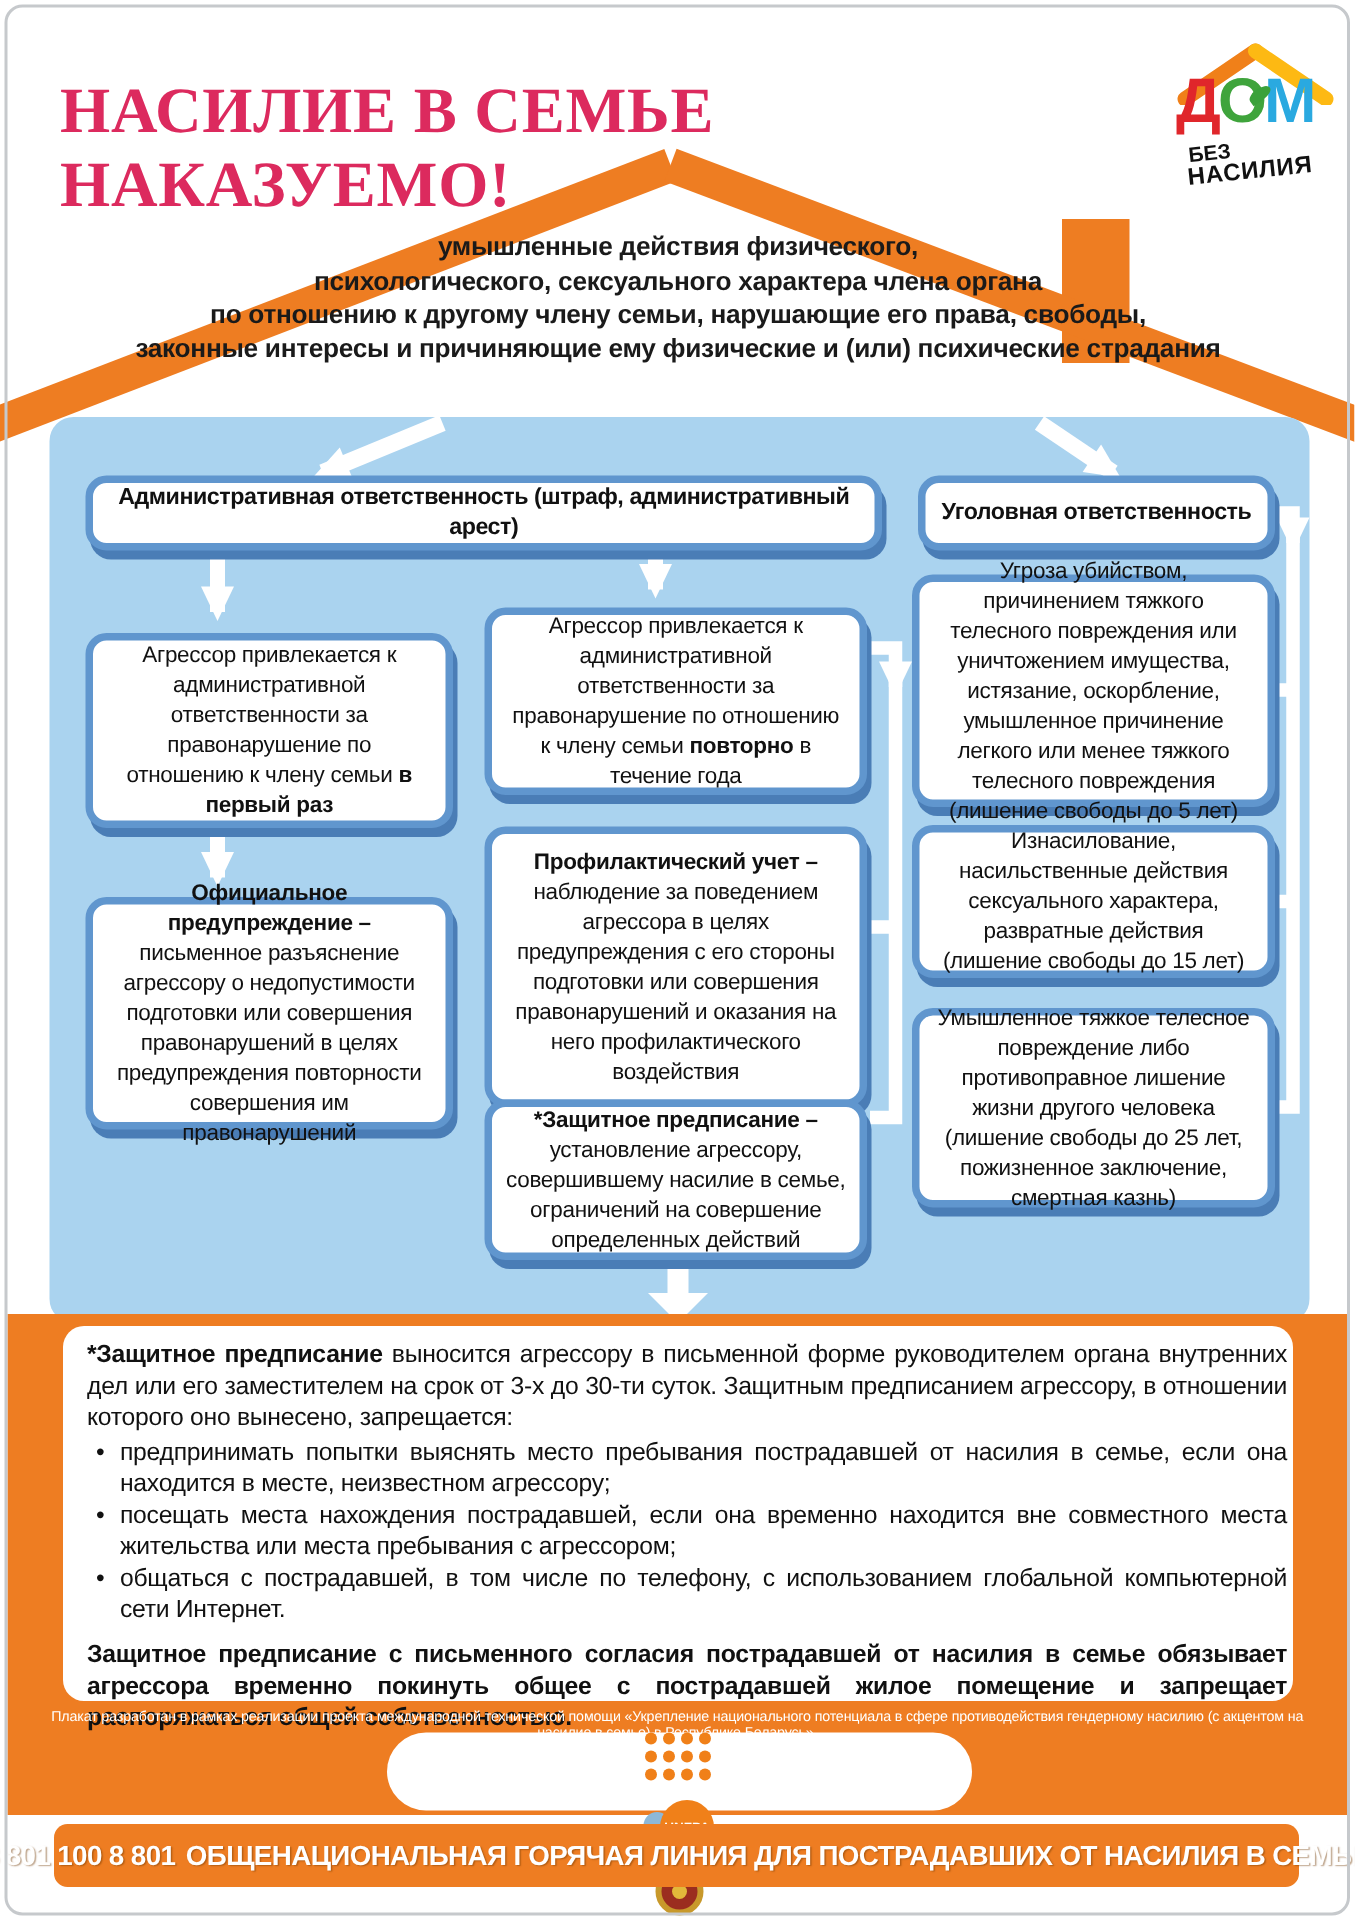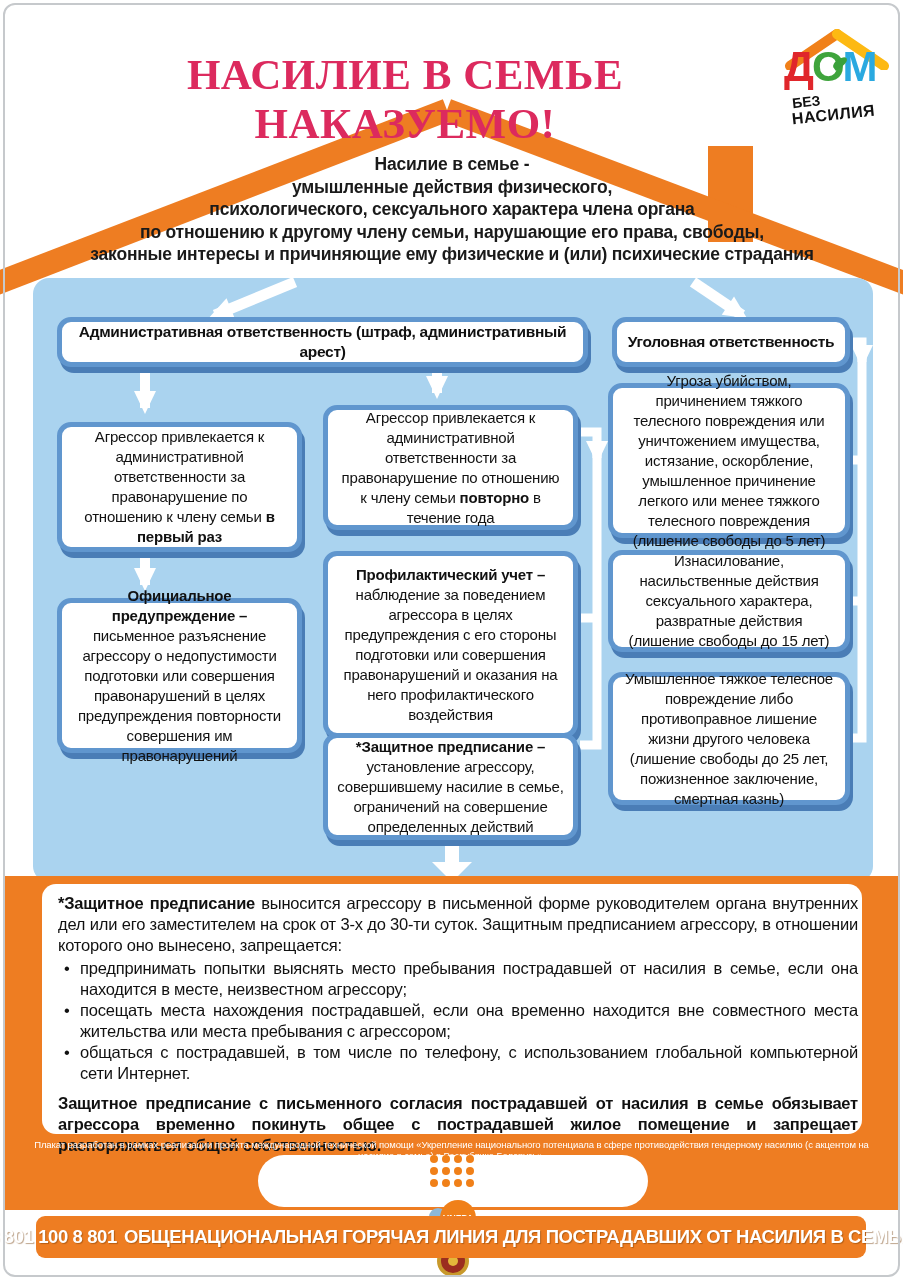--- a/index.html
+++ b/index.html
@@ -2,21 +2,21 @@
 <html><head>
 <meta charset="utf-8">
 <style>
   html,body{margin:0;padding:0;background:#fff;}
   .poster{position:relative;width:903px;height:1280px;background:#fff;overflow:hidden;
           font-family:"Liberation Sans",sans-serif;color:#111;}
   .page-border{position:absolute;inset:3px;border:2px solid #c6c9cc;border-radius:12px;z-index:10;pointer-events:none;}
   .b{font-weight:700;}
 
   
-  .title{position:absolute;left:40px;top:50px;width:730px;text-align:center;
+  .title{position:absolute;left:40px;top:50px;width:730px;text-align:left;
          font-family:"Liberation Serif",serif;font-weight:700;font-size:43px;
          color:#dc2a5e;letter-spacing:.5px;z-index:5;}
 
   
   .logo{position:absolute;left:779px;top:26px;width:118px;height:116px;z-index:5;}
   .logo-roof{position:absolute;left:4px;top:0;}
   .logo-word{position:absolute;left:5px;top:20px;font-size:42px;font-weight:700;letter-spacing:-2px;line-height:1;}
   .logo-leaf{position:absolute;left:53px;top:33px;width:16px;height:8px;background:#3aa13a;
              border-radius:50% 50% 50% 0;transform:rotate(-35deg);}
   .logo-tagline{position:absolute;left:12px;top:66px;transform:rotate(-6deg);font-weight:700;color:#111;line-height:1.05;}
@@ -98,21 +98,20 @@
     </div>
   </div>
 
   <svg class="roof-svg" width="903" height="340" viewBox="0 0 903 340">
     <rect x="708" y="146" width="45" height="96" fill="#ee7d22"></rect>
     <path d="M447,110 L-18,289" stroke="#ee7d22" stroke-width="23" fill="none"></path>
     <path d="M447,110 L921,289" stroke="#ee7d22" stroke-width="23" fill="none"></path>
   </svg>
 
   <div class="roof-text">
-    <div>Насилие в семье -</div>
     <div>умышленные действия физического,</div>
     <div>психологического, сексуального характера члена органа</div>
     <div>по отношению к другому члену семьи, нарушающие его права, свободы,</div>
     <div>законные интересы и причиняющие ему физические и (или) психические страдания</div>
   </div>
 
   <div class="panel"></div>
 
   <svg class="arrows" width="903" height="900" viewBox="0 0 903 900">
     <defs>

